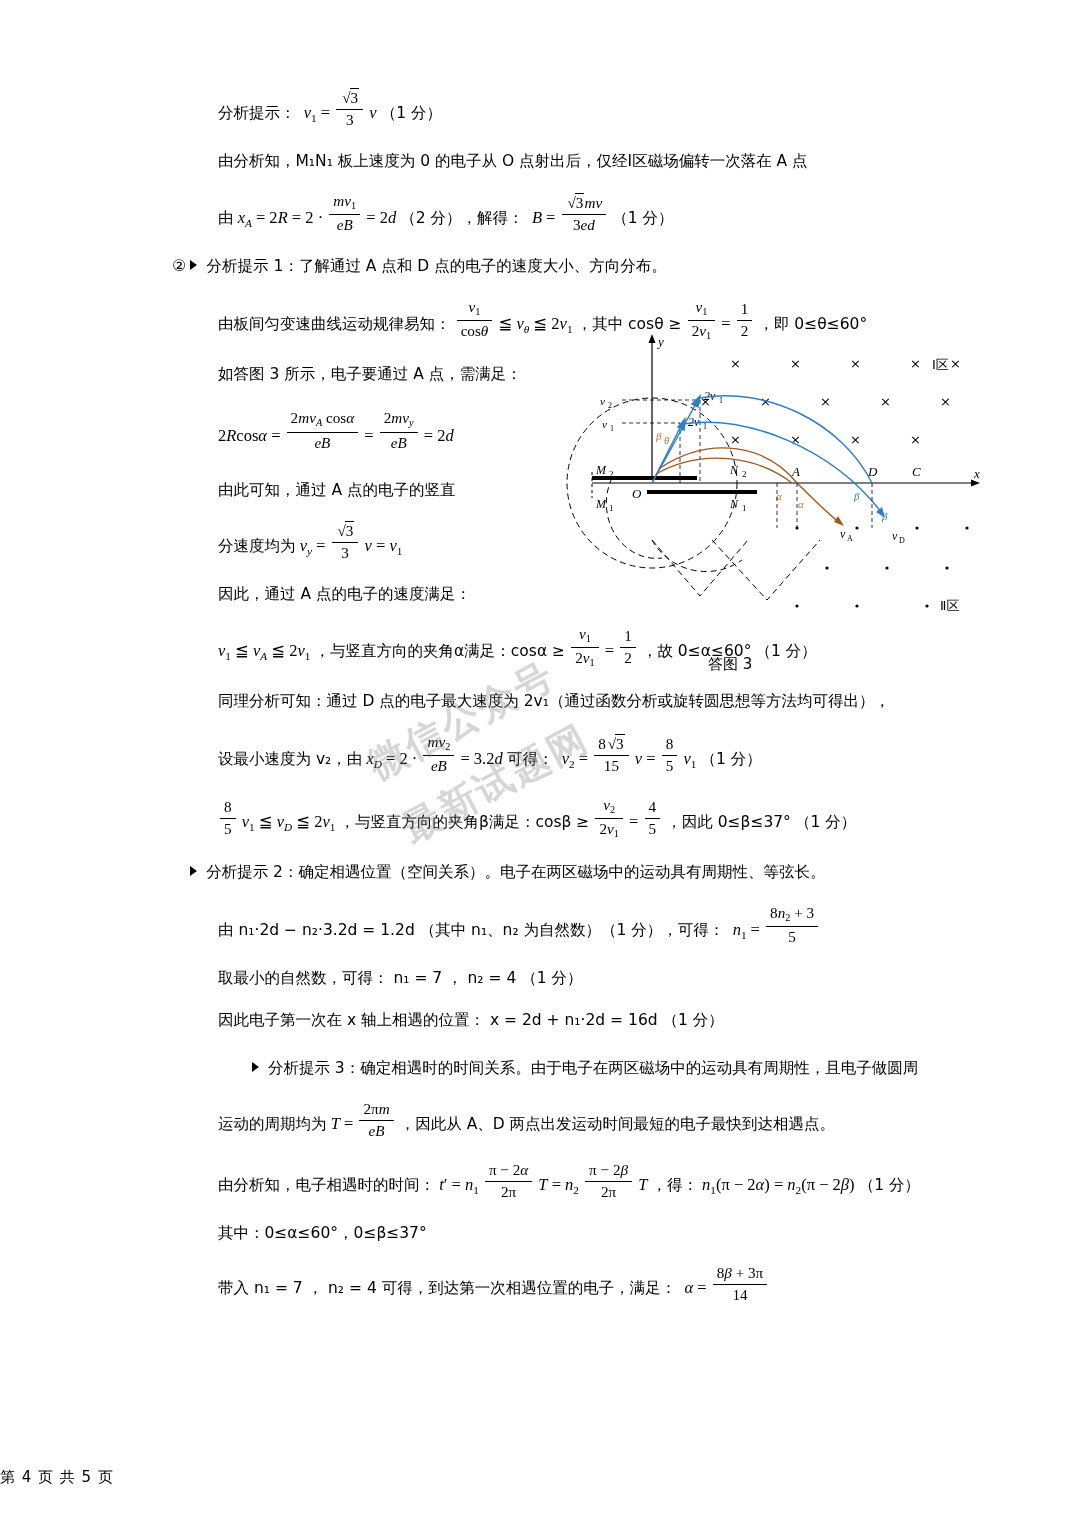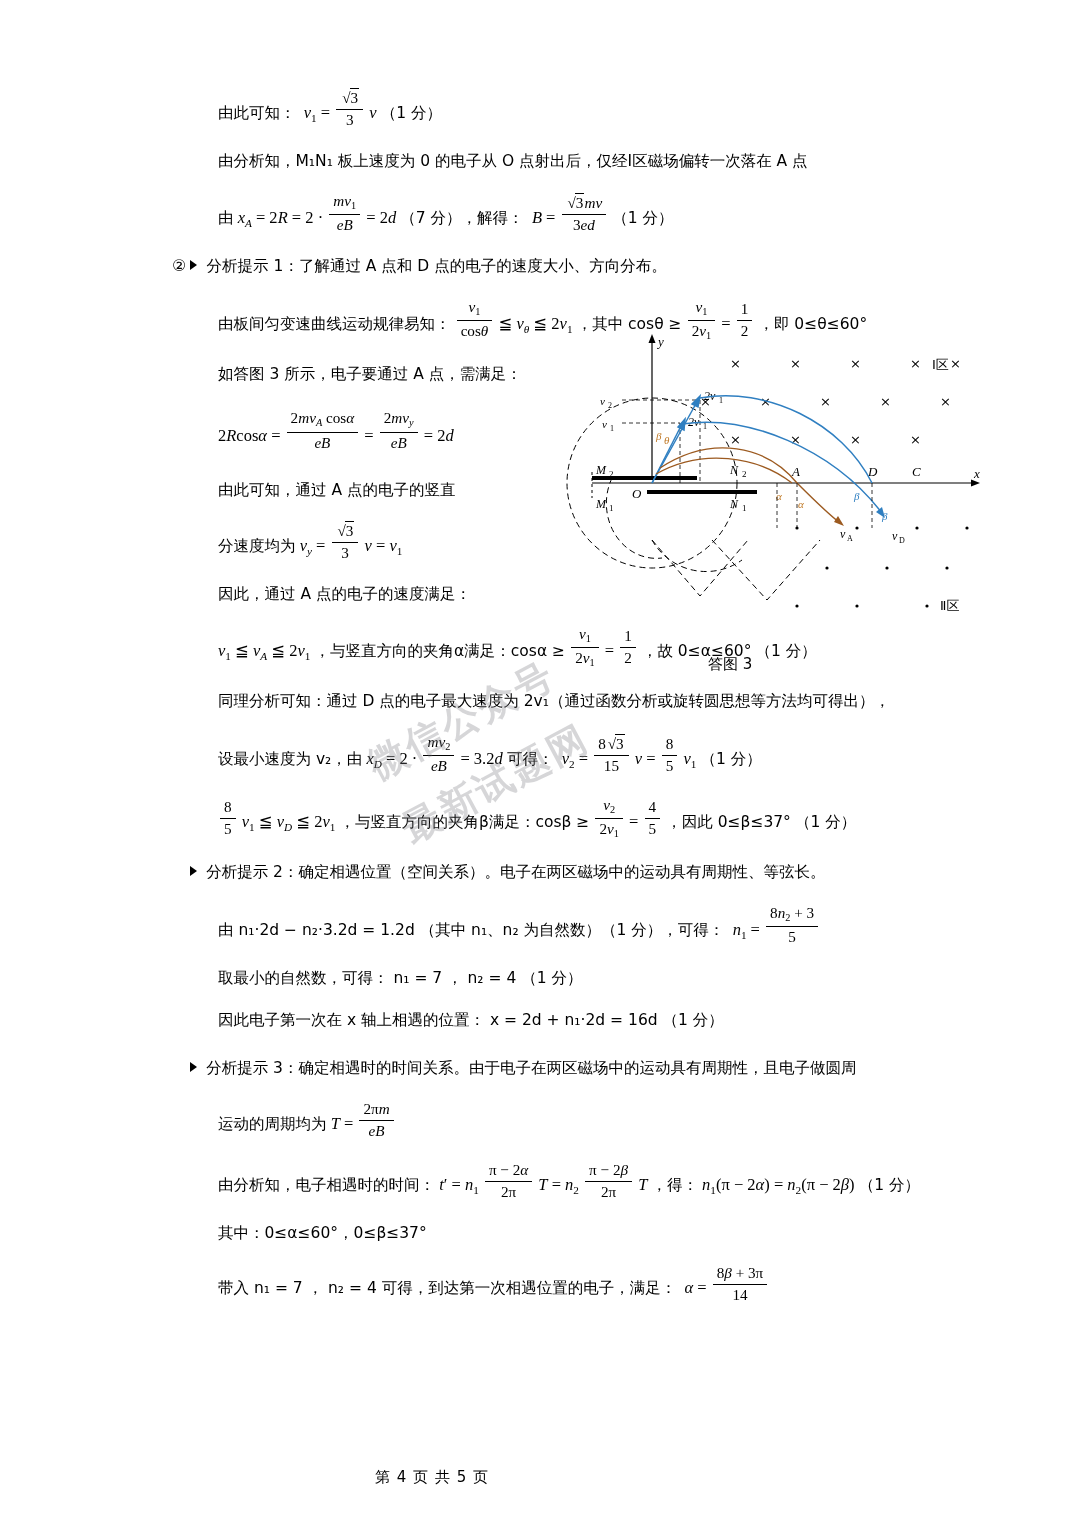--- a/index.html
+++ b/index.html
@@ -85,21 +85,20 @@
   }
   .circnum {
     font-family: "DejaVu Sans", sans-serif;
     font-size: 16px;
   }
   .footer {
     position: absolute;
     left: 0;
     top: 1468px;
     width: 864px;
-    text-align: center;
     font-family: "DejaVu Sans", sans-serif;
     font-size: 15px;
     letter-spacing: 1px;
   }
   .figure {
     position: absolute;
     left: 552px;
     top: 328px;
     width: 440px;
     height: 340px;
@@ -129,41 +128,41 @@
   }
 </style>
 </head>
 <body>
 
 <div class="page">
 
   <div class="content">
 
     <div class="line indent2">
-      <span class="cn">由此可知：</span>
+      <span class="cn">分析提示：</span>
       <span>
         &nbsp;<i>v</i><span class="subn">1</span> =
         <span class="frac"><span class="num"><span class="sqrt"><span>3</span></span></span><span class="den">3</span></span>
         <i>v</i>
       </span>
       <span class="cn">（1 分）</span>
     </div>
 
     <div class="line indent2">
       <span class="cn">由分析知，M₁N₁ 板上速度为 0 的电子从 O 点射出后，仅经Ⅰ区磁场偏转一次落在 A 点</span>
     </div>
 
     <div class="line indent2">
       <span class="cn">由</span>
       <span>
         <i>x</i><span class="sub">A</span> = 2<i>R</i> = 2 ·
         <span class="frac"><span class="num"><i>mv</i><span class="subn">1</span></span><span class="den"><i>eB</i></span></span>
         = 2<i>d</i>
       </span>
-      <span class="cn">（7 分），解得：</span>
+      <span class="cn">（2 分），解得：</span>
       <span>
         &nbsp;<i>B</i> =
         <span class="frac"><span class="num"><span class="sqrt"><span>3</span></span><i>mv</i></span><span class="den">3<i>ed</i></span></span>
       </span>
       <span class="cn">（1 分）</span>
     </div>
 
     <div class="line" style="margin-left:-18px;">
       <span class="circnum">②</span>
       <span class="bullet-tri"></span>
@@ -283,31 +282,32 @@
     </div>
 
     <div class="line indent2">
       <span class="cn">取最小的自然数，可得： n₁ = 7 ， n₂ = 4 （1 分）</span>
     </div>
 
     <div class="line indent2">
       <span class="cn">因此电子第一次在 x 轴上相遇的位置： x = 2d + n₁·2d = 16d （1 分）</span>
     </div>
 
-    <div class="line" style="margin-left:0px;margin-top:26px;">
+    <div class="line" style="margin-left:0px;margin-top:26px;text-align:center;">
       <span class="bullet-tri"></span>
       <span class="cn">分析提示 3：确定相遇时的时间关系。由于电子在两区磁场中的运动具有周期性，且电子做圆周</span>
     </div>
 
     <div class="line indent2">
       <span class="cn">运动的周期均为</span>
       <span>
         <i>T</i> =
         <span class="frac"><span class="num">2π<i>m</i></span><span class="den"><i>eB</i></span></span>
       </span>
+      <span class="cn">，因此从 A、D 两点出发运动时间最短的电子最快到达相遇点。</span>
     </div>
 
     <div class="line indent2">
       <span class="cn">由分析知，电子相遇时的时间：</span>
       <span>
         <i>t</i>′ = <i>n</i><span class="subn">1</span>
         <span class="frac"><span class="num">π − 2<i>α</i></span><span class="den">2π</span></span>
         <i>T</i> = <i>n</i><span class="subn">2</span>
         <span class="frac"><span class="num">π − 2<i>β</i></span><span class="den">2π</span></span>
         <i>T</i>

